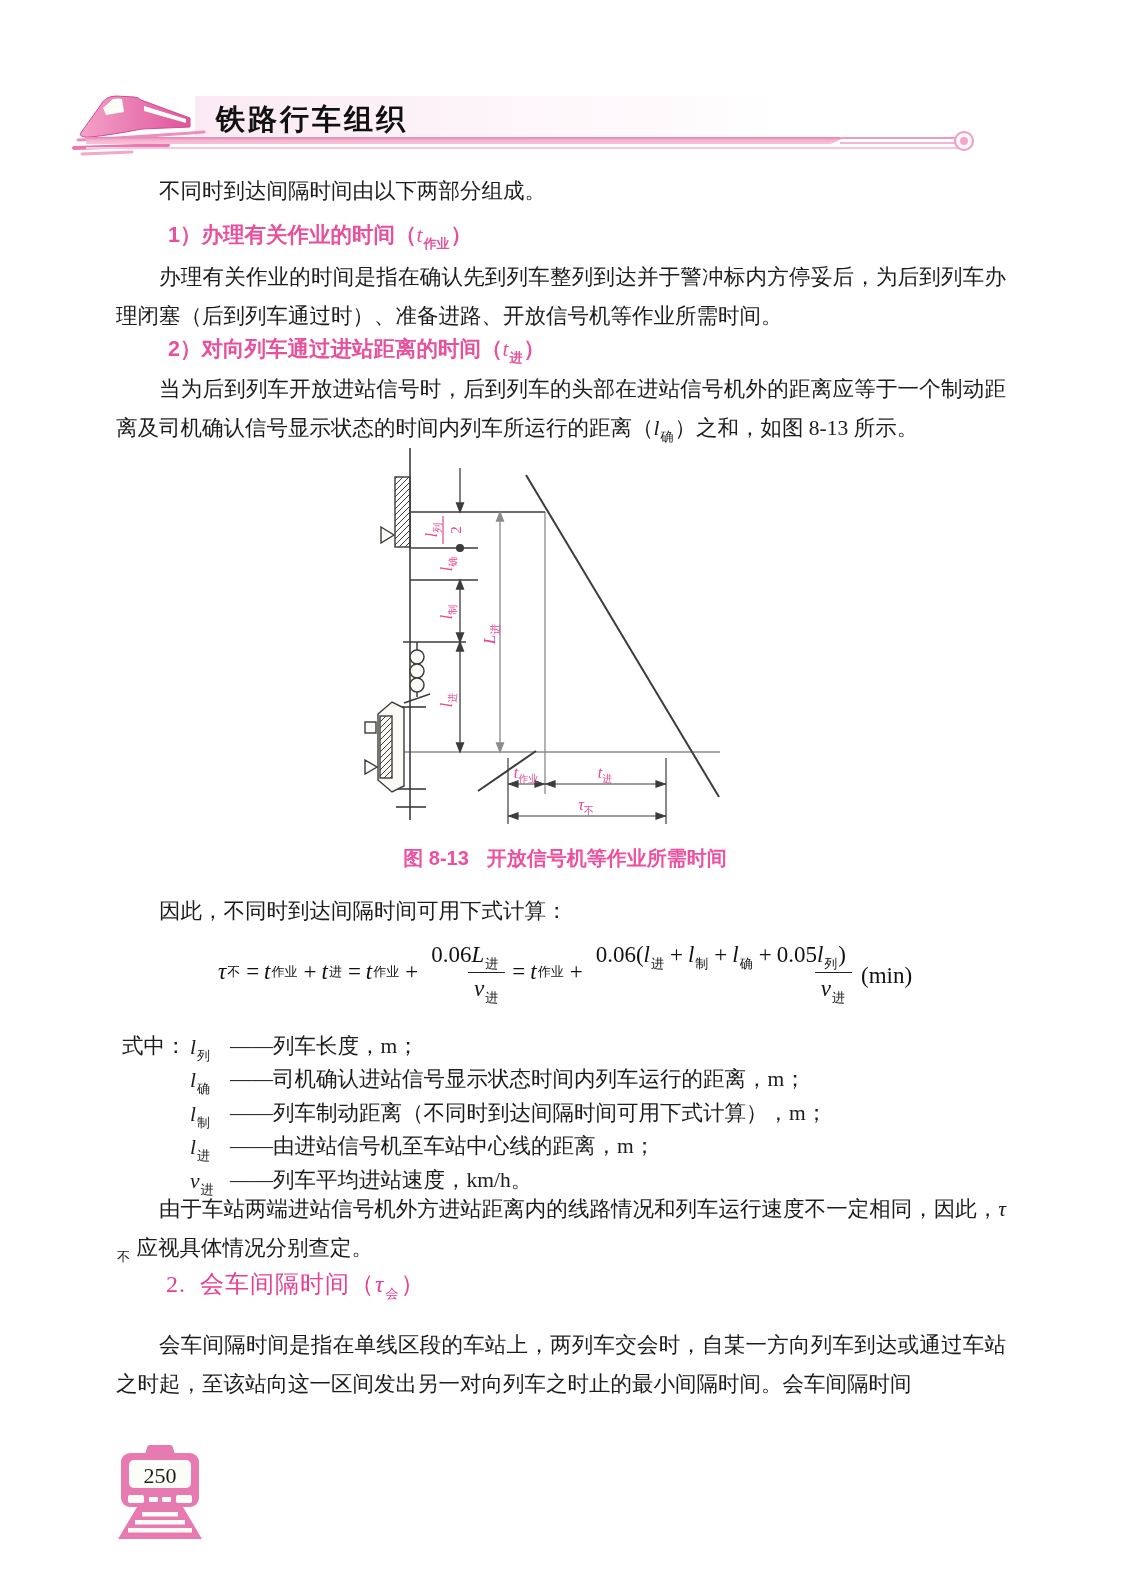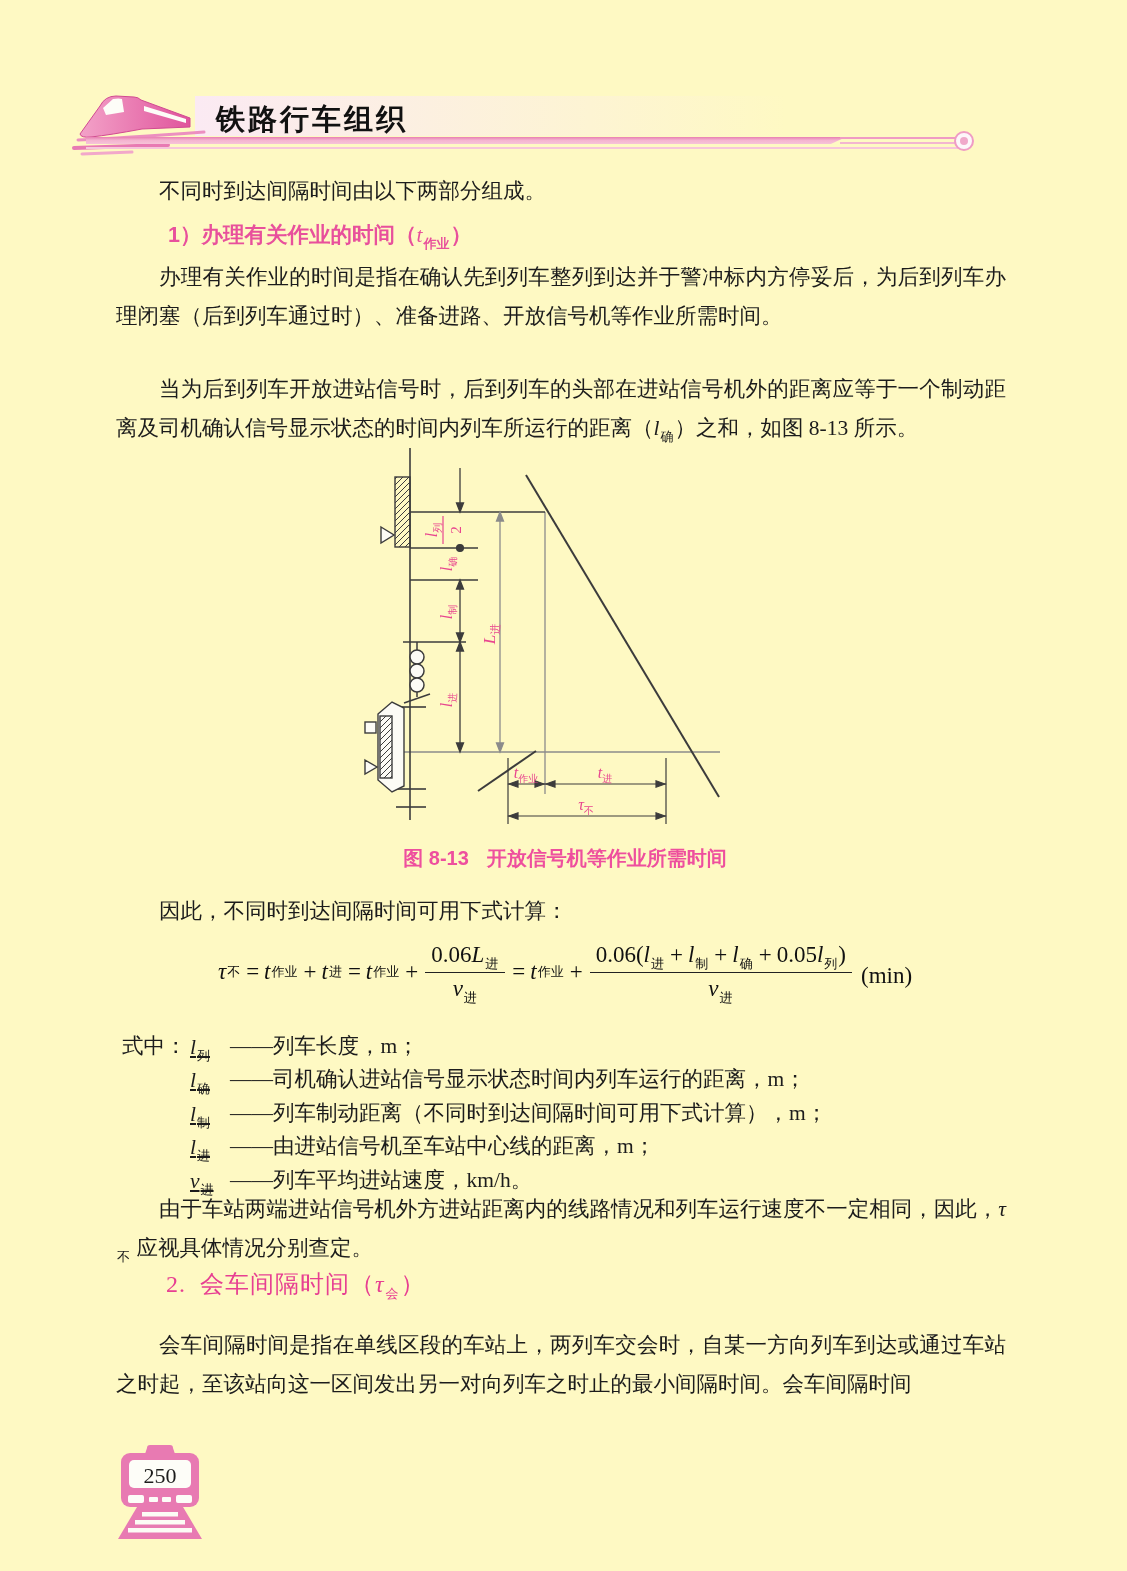--- a/index.html
+++ b/index.html
@@ -1,18 +1,18 @@
 <!DOCTYPE html>
 <html><head>
 <meta charset="utf-8">
 <style>
   html,body{margin:0;padding:0;background:#e9e9e9;}
   .page{
     position:relative;width:1127px;height:1571px;margin:0 auto;
-    background:#fef9c3;overflow:hidden;
+    background:#ffffff;overflow:hidden;
     font-family:"Liberation Serif",serif;color:#1c1c1c;
   }
   
   .header-wash{position:absolute;left:195px;top:96px;width:790px;height:40px;
     background:linear-gradient(90deg,#fbeaf3 0%,rgba(251,234,243,0) 75%);}
   .book-title{position:absolute;left:216px;top:100px;
     font-family:"Liberation Sans",sans-serif;font-weight:700;font-size:29px;
     letter-spacing:3px;color:#111;}
   .band-main{position:absolute;left:86px;top:137px;width:760px;height:7px;
     background:linear-gradient(180deg,#e87fb2 0%,#f4b3cf 45%,#f6c3d8 100%);
@@ -35,29 +35,29 @@
     letter-spacing:1px;}
   .section-heading .gap{display:inline-block;width:14px;}
   .caption{position:absolute;left:120px;top:845px;width:890px;text-align:center;
     font-family:"Liberation Sans",sans-serif;font-weight:700;font-size:20px;color:#ee4f9e;}
   .caption .cap-gap{display:inline-block;width:18px;}
   
   .formula{position:absolute;left:120px;top:930px;width:890px;height:84px;
     display:flex;justify-content:center;align-items:center;font-size:23px;color:#111;}
   .formula .mi{font-style:italic;}
   .formula .mo{margin:0 5px;}
-  .frac{display:inline-flex;flex-direction:column;text-align:center;margin:4px 2px;}
+  .frac{display:inline-flex;flex-direction:column;text-align:center;margin:4px 2px;align-items:flex-end;}
   .frac .num{padding:0 6px 4px;}
   .frac .den{border-top:1.5px solid #222;padding:3px 6px 0;}
   .munit{margin-left:7px;margin-top:8px;}
   
   .vars{position:absolute;left:122px;top:1026px;width:890px;font-size:21.5px;}
   .var-row{display:flex;align-items:flex-end;height:33.5px;}
   .var-prefix{width:68px;}
-  .var-sym{width:40px;font-style:italic;text-decoration:underline;}
+  .var-sym{width:40px;font-style:italic;}
   .var-sym sub.cjk{font-style:normal;}
   
   .page-badge{position:absolute;left:114px;top:1444px;}
 </style>
 </head>
 <body>
 
 <div class="page">
 
   <div class="header-wash"></div>
@@ -83,20 +83,21 @@
   <div class="band-thin-b"></div>
   <div class="band-under"></div>
   <div class="band-emblem"></div>
 
   <div class="para" style="top:172px;">不同时到达间隔时间由以下两部分组成。</div>
 
   <div class="sub-heading" style="top:220px;"><span>1）办理有关作业的时间（</span><i>t</i><sub class="cjk">作业</sub><span>）</span></div>
 
   <div class="para" style="top:258px;">办理有关作业的时间是指在确认先到列车整列到达并于警冲标内方停妥后，为后到列车办理闭塞（后到列车通过时）、准备进路、开放信号机等作业所需时间。</div>
 
+  <div class="sub-heading" style="top:334px;"><span>2）对向列车通过进站距离的时间（</span><i>t</i><sub class="cjk">进</sub><span>）</span></div>
 
   <div class="para" style="top:370px;"><span>当为后到列车开放进站信号时，后到列车的头部在进站信号机外的距离应等于一个制动距离及司机确认信号显示状态的时间内列车所运行的距离（</span><i>l</i><sub class="cjk">确</sub><span>）之和，如图 8-13 所示。</span></div>
 
   <svg style="position:absolute;left:348px;top:442px;" width="420" height="400" viewBox="0 0 420 400">
     <defs>
       <pattern id="hatch" patternUnits="userSpaceOnUse" width="6" height="6">
         <path d="M0,6 L6,0" stroke="#3c3c3c" stroke-width="1"></path>
       </pattern>
     </defs>
 

